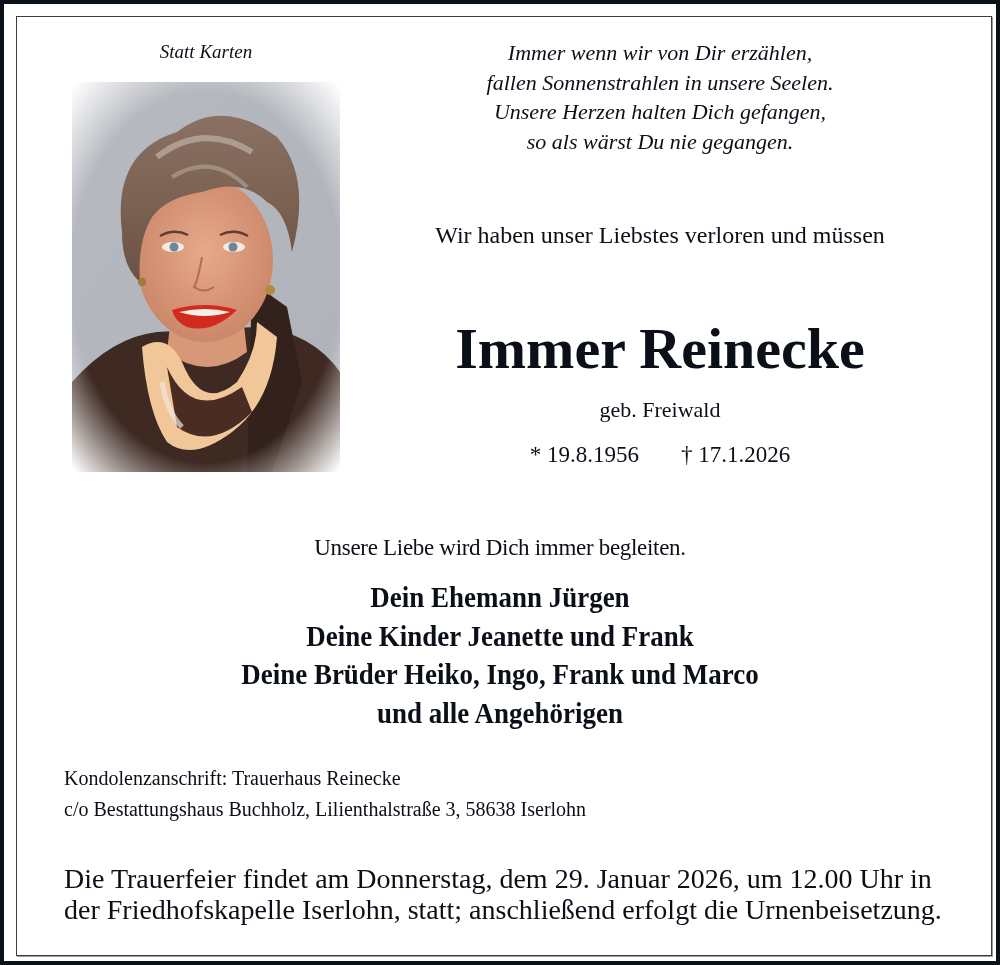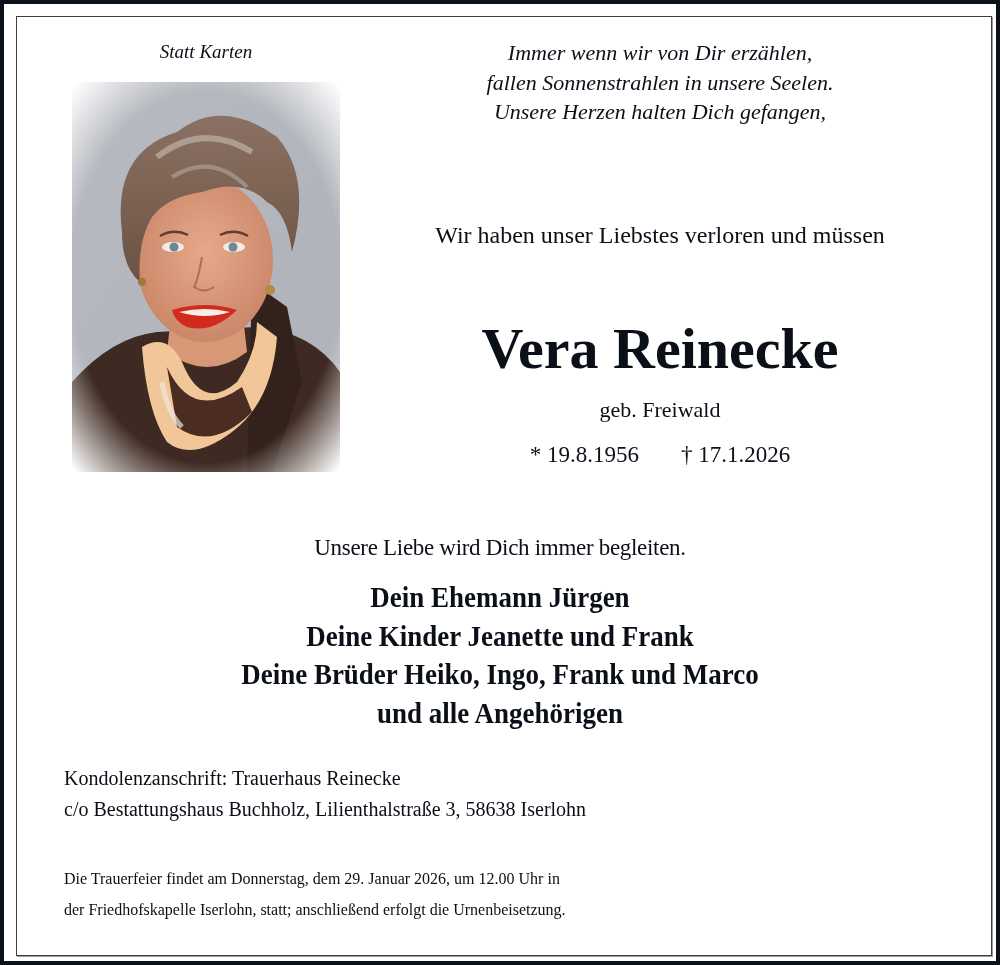--- a/index.html
+++ b/index.html
@@ -118,21 +118,21 @@
 
     .condolence {
       left: 64px; top: 763px; width: 880px;
       font-size: 20px;
       line-height: 31px;
     }
     .condolence div { white-space: nowrap; }
 
     .ceremony {
       left: 64px; top: 863px; width: 880px;
-      font-size: 16px;
+      font-size: 28px;
       line-height: 31px;
     }
     .ceremony div { white-space: nowrap; }
   </style>
 </head>
 <body>
 
 <div class="outer-frame">
   <div class="inner-frame"></div>
 </div>
@@ -187,27 +187,28 @@
 
     <circle cx="70" cy="200" r="4" fill="#a07a3a"></circle>
     <circle cx="198" cy="208" r="5" fill="#b38a3f"></circle>
   </svg>
 </div>
 
 <div class="abs poem">
   <div>Immer wenn wir von Dir erzählen,</div>
   <div>fallen Sonnenstrahlen in unsere Seelen.</div>
   <div>Unsere Herzen halten Dich gefangen,</div>
+  <div>so als wärst Du nie gegangen.</div>
 </div>
 
 <div class="abs intro">
   <div>Wir haben unser Liebstes verloren und müssen</div>
 </div>
 
-<div class="abs name">Vera Reinecke</div>
+<div class="abs name">Immer Reinecke</div>
 
 <div class="abs maiden">geb. Freiwald</div>
 
 <div class="abs dates">
   <span>* 19.8.1956</span><span class="gap"></span><span>† 17.1.2026</span>
 </div>
 
 <div class="abs love-line">Unsere Liebe wird Dich immer begleiten.</div>
 
 <div class="abs family">

